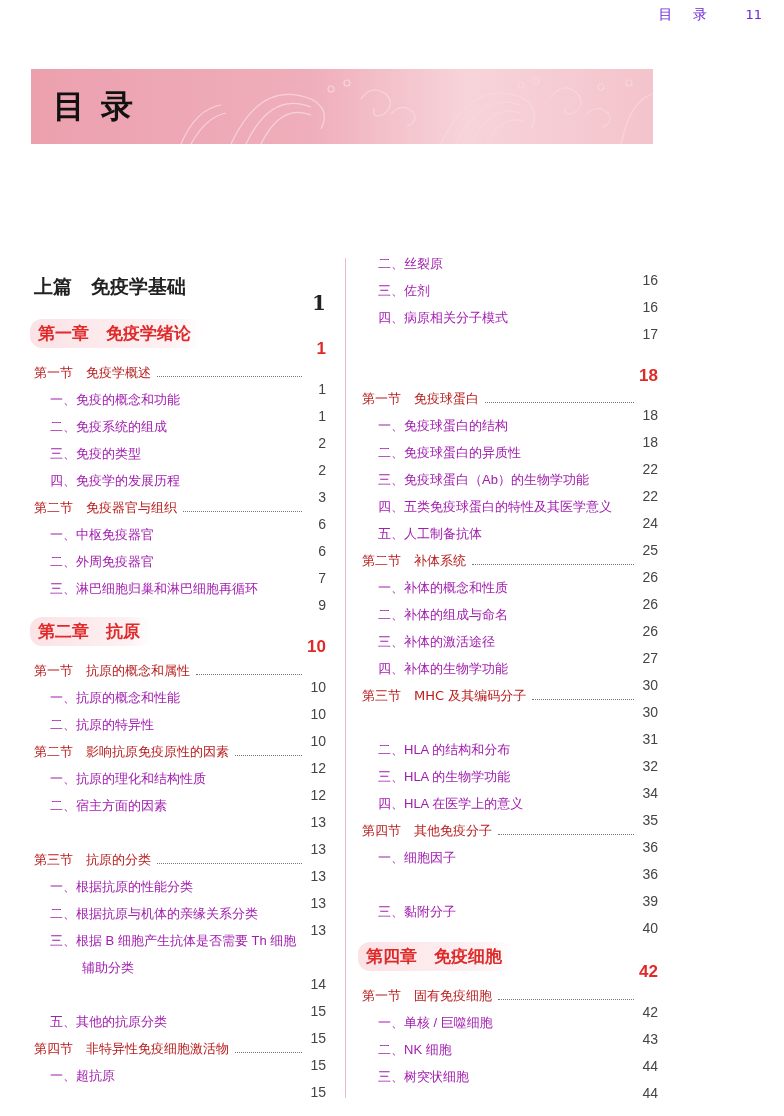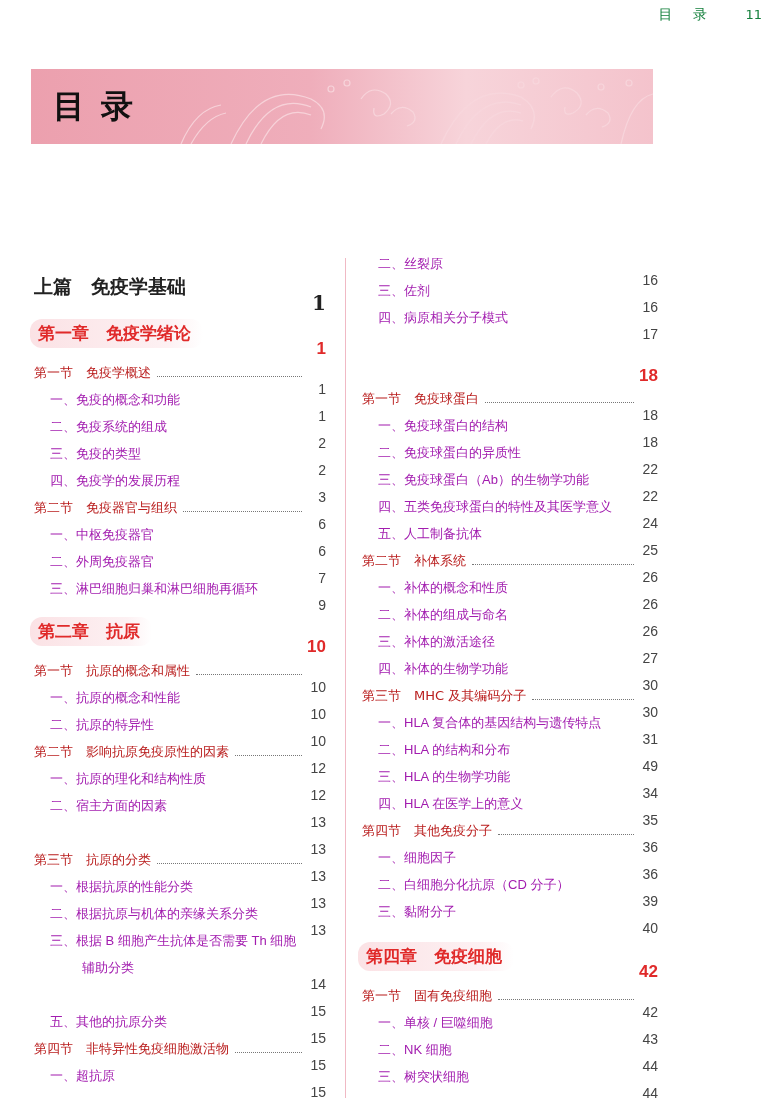--- a/index.html
+++ b/index.html
@@ -1,21 +1,21 @@
 <!DOCTYPE html>
 <html><head>
 <meta charset="utf-8">
 <style>
   html, body { margin:0; padding:0; }
   body {
     width:784px; height:1116px; background:#ffffff; position:relative; overflow:hidden;
     font-family:"DejaVu Sans","Liberation Sans",sans-serif; color:#333;
   }
   .running-head {
-    position:absolute; top:6px; right:22px; color:#15803d; font-size:14px; letter-spacing:2px;
+    position:absolute; top:6px; right:22px; color:#6d28d9; font-size:14px; letter-spacing:2px;
   }
   .running-head .rh-title { margin-right:24px; letter-spacing:8px; }
   .running-head .rh-num { font-size:13px; letter-spacing:0; }
   .banner {
     position:absolute; left:31px; top:69px; width:622px; height:75px;
     background:linear-gradient(90deg,#eca0ae 0%,#efaebb 45%,#f7d4da 70%,#f4c3cc 100%);
     overflow:hidden;
   }
   .banner svg { position:absolute; left:0; top:0; }
   .banner-title {
@@ -297,28 +297,27 @@
       <span class="lbl">四、补体的生物学功能</span>
       <span class="spacer"></span>
       <span class="pg">30</span>
     </div>
   <div class="row section" style="top:685px">
       <span class="lbl">第三节　MHC 及其编码分子</span>
       <span class="dots"></span>
       <span class="pg">30</span>
     </div>
   <div class="row item" style="top:712px">
-      <span class="lbl">一、HLA 复合体的基因结构与遗传特点</span>
       <span class="spacer"></span>
       <span class="pg">31</span>
     </div>
   <div class="row item" style="top:739px">
       <span class="lbl">二、HLA 的结构和分布</span>
       <span class="spacer"></span>
-      <span class="pg">49</span>
+      <span class="pg">32</span>
     </div>
   <div class="row item" style="top:766px">
       <span class="lbl">三、HLA 的生物学功能</span>
       <span class="spacer"></span>
       <span class="pg">34</span>
     </div>
   <div class="row item" style="top:793px">
       <span class="lbl">四、HLA 在医学上的意义</span>
       <span class="spacer"></span>
       <span class="pg">35</span>
@@ -327,21 +326,20 @@
       <span class="lbl">第四节　其他免疫分子</span>
       <span class="dots"></span>
       <span class="pg">36</span>
     </div>
   <div class="row item" style="top:847px">
       <span class="lbl">一、细胞因子</span>
       <span class="spacer"></span>
       <span class="pg">36</span>
     </div>
   <div class="row item" style="top:874px">
-      <span class="lbl">二、白细胞分化抗原（CD 分子）</span>
       <span class="spacer"></span>
       <span class="pg">39</span>
     </div>
   <div class="row item" style="top:901px">
       <span class="lbl">三、黏附分子</span>
       <span class="spacer"></span>
       <span class="pg">40</span>
     </div>
   <div class="row chapter" style="top:945px">
       <span class="lbl">第四章　免疫细胞</span>

